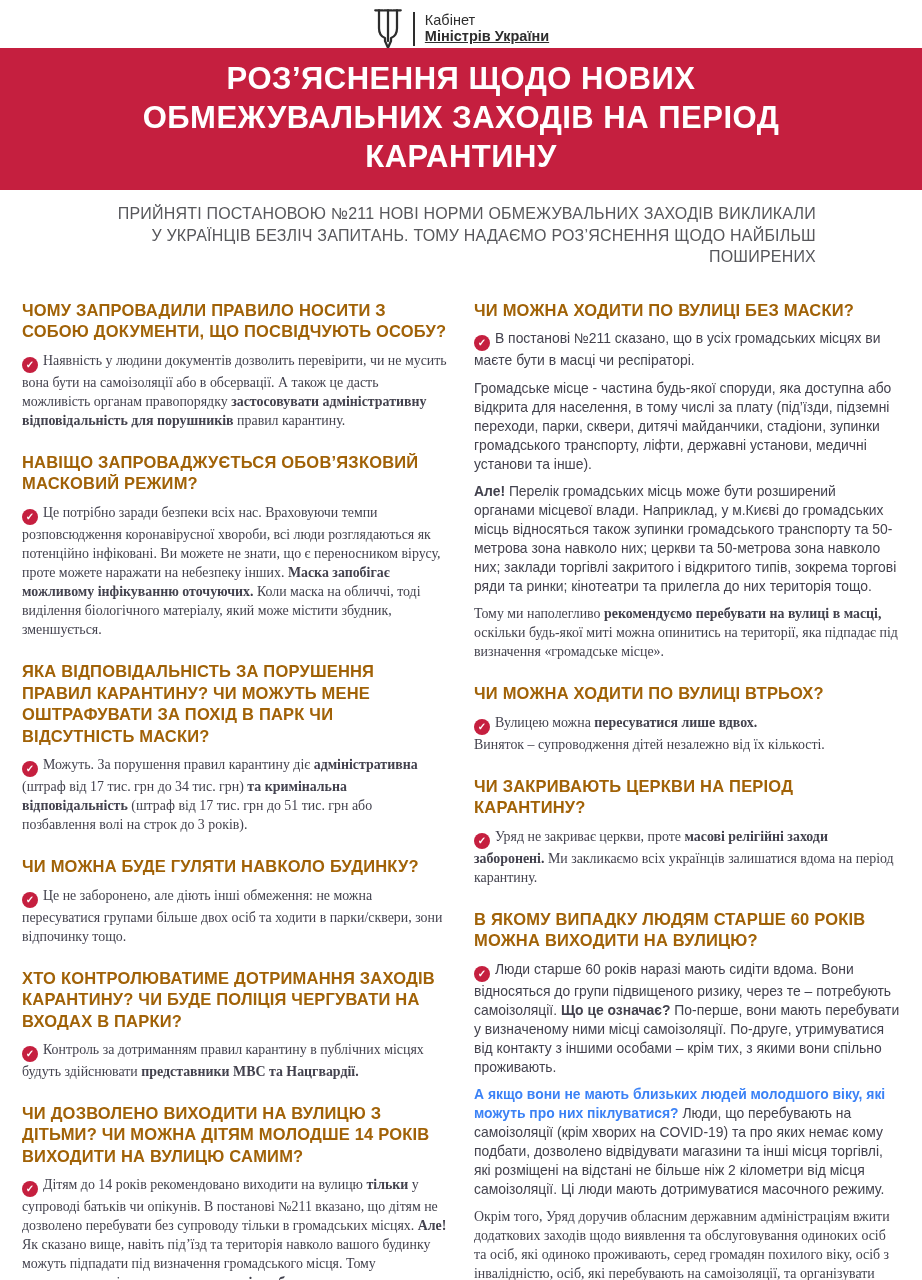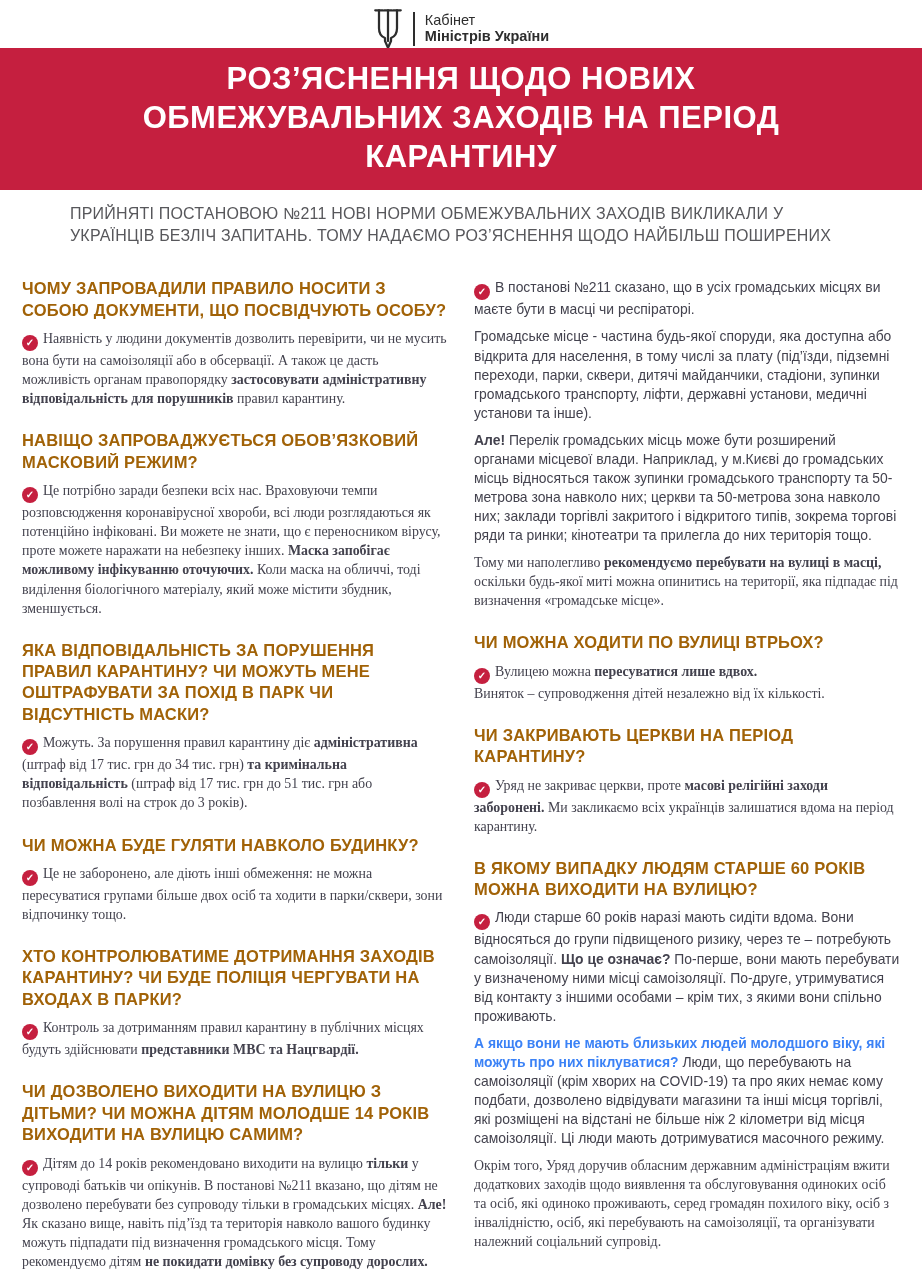--- a/index.html
+++ b/index.html
@@ -11,33 +11,33 @@
   }
   
   .gov-header {
     height:48px; display:flex; align-items:center; justify-content:center;
     gap:10px; padding-top:10px;
   }
   .gov-header svg { display:block; }
   .logo-divider { width:2px; height:34px; background:#2d2d2d; }
   .logo-text { line-height:1.1; color:#2d2d2d; font-size:14.5px; }
   .logo-text .l1 { font-weight:400; }
-  .logo-text .l2 { font-weight:700; }
+  .logo-text .l2 { font-weight:700;text-decoration:underline; }
   
   .banner {
     background:#c51f3f; color:#ffffff; text-align:center;
     padding:12px 56px 14px;
   }
   .banner h1 {
     font-size:31px; font-weight:700; line-height:1.25; letter-spacing:.5px;
     max-width:760px; margin:0 auto;
   }
   
   .intro {
-    text-align:left; padding:13px 70px 14px; color:#57575b;
+    text-align:right; padding:13px 106px 14px; color:#57575b;
   }
   .intro p {
     font-size:16px; font-weight:400; line-height:1.35; letter-spacing:.2px;
     text-transform:uppercase; max-width:800px; margin:0 auto;
   }
   .divider {
     height:2px; background:#d9d9d9; margin:2px 20px 0;
   }
   
   .content {
@@ -111,20 +111,21 @@
         <h2 class="q">ХТО КОНТРОЛЮВАТИМЕ ДОТРИМАННЯ ЗАХОДІВ КАРАНТИНУ? ЧИ БУДЕ ПОЛІЦІЯ ЧЕРГУВАТИ НА ВХОДАХ В ПАРКИ?</h2>
         <p class="ans"><span class="check">✓</span><span>Контроль за дотриманням правил карантину в публічних місцях будуть здійснювати </span><span class="b">представники МВС та Нацгвардії.</span></p>
       </section>
       <section class="qa">
         <h2 class="q">ЧИ ДОЗВОЛЕНО ВИХОДИТИ НА ВУЛИЦЮ З ДІТЬМИ? ЧИ МОЖНА ДІТЯМ МОЛОДШЕ 14 РОКІВ ВИХОДИТИ НА ВУЛИЦЮ САМИМ?</h2>
         <p class="ans"><span class="check">✓</span><span>Дітям до 14 років рекомендовано виходити на вулицю </span><span class="b">тільки</span><span> у супроводі батьків чи опікунів. В постанові №211 вказано, що дітям не дозволено перебувати без супроводу тільки в громадських місцях. </span><span class="b">Але!</span><span> Як сказано вище, навіть під’їзд та територія навколо вашого будинку можуть підпадати під визначення громадського місця. Тому рекомендуємо дітям </span><span class="b">не покидати домівку без супроводу дорослих.</span></p>
       </section>
     </div>
   <div class="col">
       <section class="qa">
+        <h2 class="q">ЧИ МОЖНА ХОДИТИ ПО ВУЛИЦІ БЕЗ МАСКИ?</h2>
         <p class="ans"><span class="check">✓</span><span>В постанові №211 сказано, що в усіх громадських місцях ви маєте бути в масці чи респіраторі.</span></p>
         <p class="ans"><span>Громадське місце - частина будь-якої споруди, яка доступна або відкрита для населення, в тому числі за плату (під’їзди, підземні переходи, парки, сквери, дитячі майданчики, стадіони, зупинки громадського транспорту, ліфти, державні установи, медичні установи та інше).</span></p>
         <p class="ans"><span class="b">Але!</span><span> Перелік громадських місць може бути розширений органами місцевої влади. Наприклад, у м.Києві до громадських місць відносяться також зупинки громадського транспорту та 50-метрова зона навколо них; церкви та 50-метрова зона навколо них; заклади торгівлі закритого і відкритого типів, зокрема торгові ряди та ринки; кінотеатри та прилегла до них територія тощо.</span></p>
         <p class="ans"><span>Тому ми наполегливо </span><span class="b">рекомендуємо перебувати на вулиці в масці,</span><span> оскільки будь-якої миті можна опинитись на території, яка підпадає під визначення «громадське місце».</span></p>
       </section>
       <section class="qa">
         <h2 class="q">ЧИ МОЖНА ХОДИТИ ПО ВУЛИЦІ ВТРЬОХ?</h2>
         <p class="ans"><span class="check">✓</span><span>Вулицею можна </span><span class="b">пересуватися лише вдвох.</span><br><span>Виняток – супроводження дітей незалежно від їх кількості.</span></p>
       </section>
       <section class="qa">

